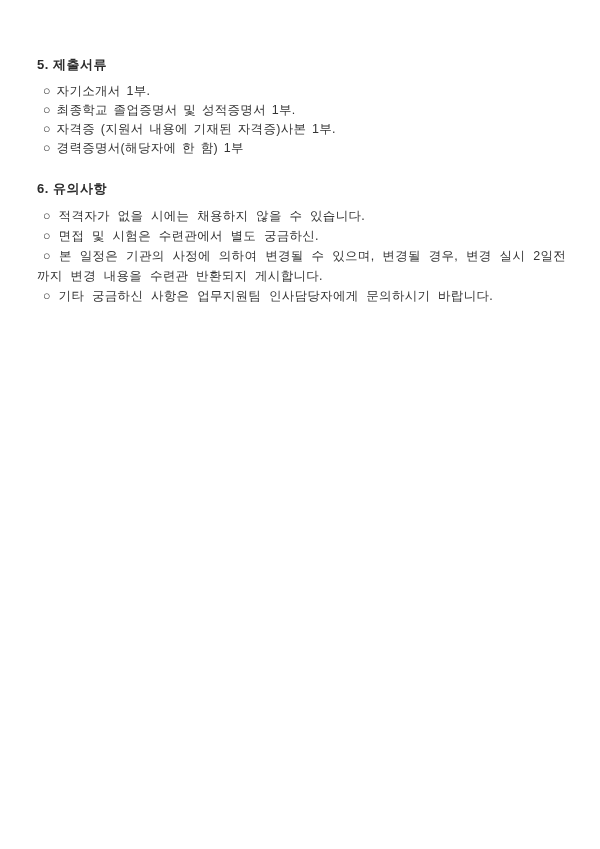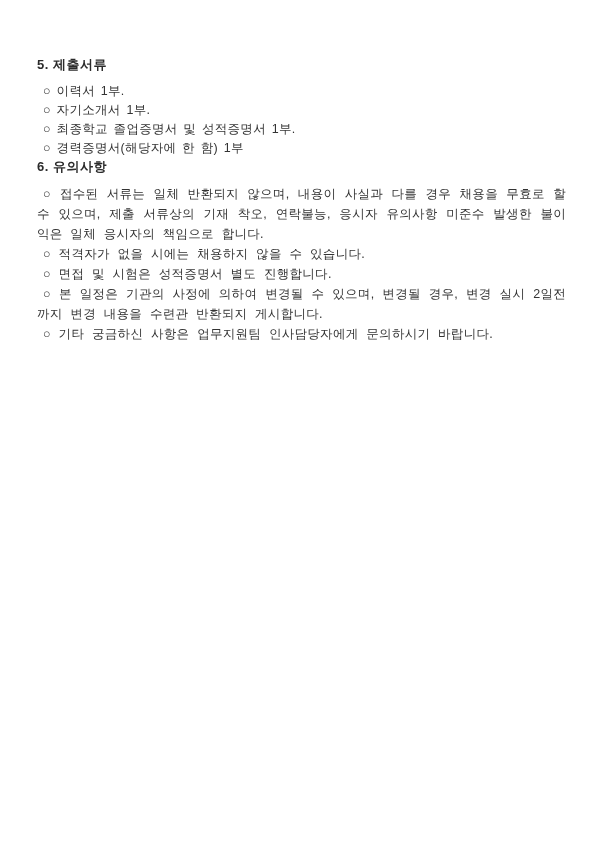--- a/index.html
+++ b/index.html
@@ -12,21 +12,21 @@
     width: 600px;
     height: 849px;
     box-sizing: border-box;
     background: #ffffff;
     padding: 56px 34px 0 37px;
     font-family: "Liberation Sans", "DejaVu Sans", sans-serif;
     color: #333333;
     overflow: hidden;
   }
   .section { margin: 0; }
-  .section + .section { }
+  .section + .section { margin-top: 22px; }
   .heading {
     font-size: 13px;
     font-weight: bold;
     letter-spacing: 0.5px;
     margin: 0 0 8px 0;
     color: #2b2b2b;
   }
   .item {
     margin: 0;
     font-size: 12.5px;
@@ -48,28 +48,27 @@
     word-spacing: 2px;
   }
 </style>
 </head>
 <body>
 
 <div class="page">
 
   <div class="section">
     <h2 class="heading">5. 제출서류</h2>
-    <p class="item">○ 이력서 1부.</p>
     <p class="item">○ 자기소개서 1부.</p>
     <p class="item">○ 최종학교 졸업증명서 및 성적증명서 1부.</p>
+    <p class="item">○ 자격증 (지원서 내용에 기재된 자격증)사본 1부.</p>
     <p class="item">○ 경력증명서(해당자에 한 함) 1부</p>
   </div>
 
   <div class="section notes">
     <h2 class="heading">6. 유의사항</h2>
-    <p class="item para">○ 접수된 서류는 일체 반환되지 않으며, 내용이 사실과 다를 경우 채용을 무효로 할 수 있으며, 제출 서류상의 기재 착오, 연락불능, 응시자 유의사항 미준수 발생한 불이익은 일체 응시자의 책임으로 합니다.</p>
     <p class="item">○ 적격자가 없을 시에는 채용하지 않을 수 있습니다.</p>
-    <p class="item">○ 면접 및 시험은 성적증명서 별도 진행합니다.</p>
+    <p class="item">○ 면접 및 시험은 수련관에서 별도 궁금하신.</p>
     <p class="item para">○ 본 일정은 기관의 사정에 의하여 변경될 수 있으며, 변경될 경우, 변경 실시 2일전까지 변경 내용을 수련관 반환되지 게시합니다.</p>
     <p class="item">○ 기타 궁금하신 사항은 업무지원팀 인사담당자에게 문의하시기 바랍니다.</p>
   </div>
 
 </div>
 
 </body></html>

